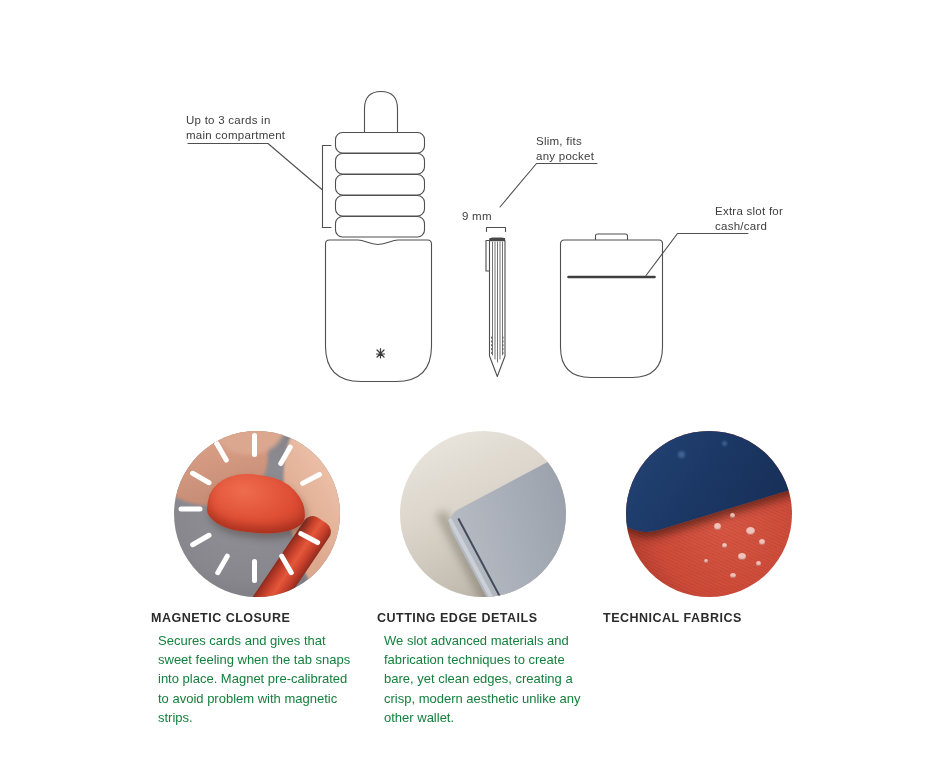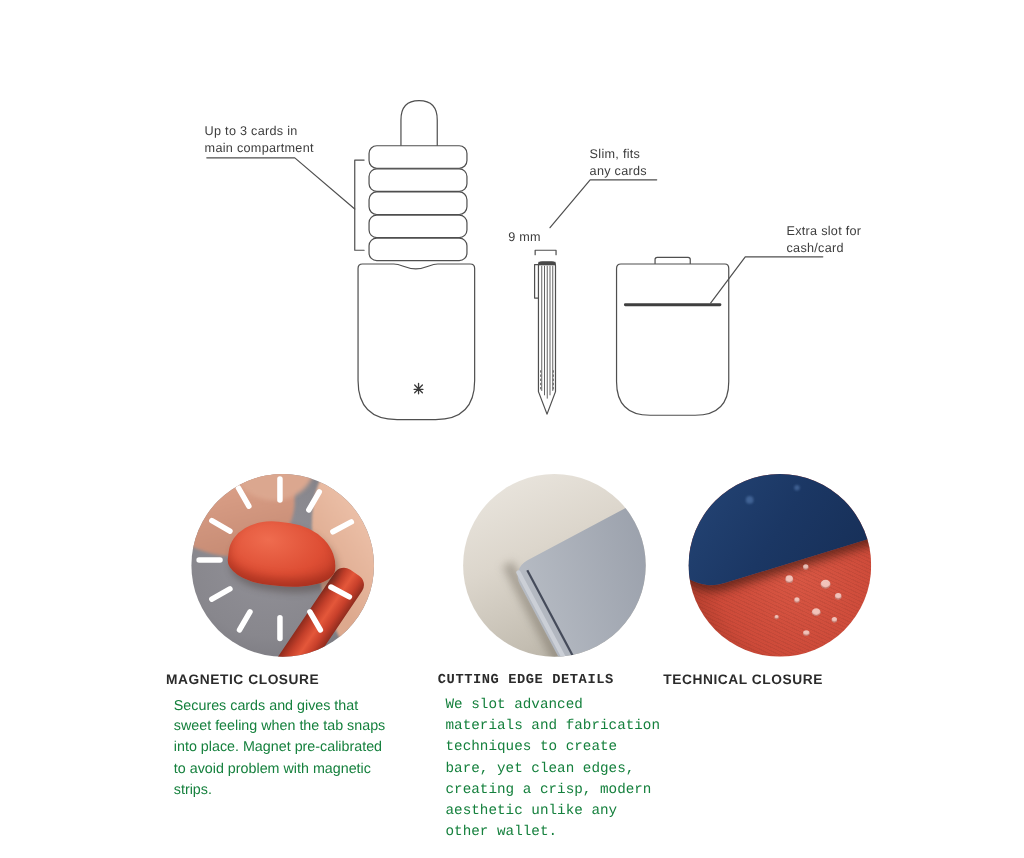--- a/index.html
+++ b/index.html
@@ -7,21 +7,21 @@
           font-family:"Liberation Sans","DejaVu Sans",sans-serif;color:#3e3e3e;}
   svg.linework{position:absolute;left:0;top:0;}
   .draw-label{position:absolute;font-size:11.5px;line-height:1.32;letter-spacing:.25px;
               color:#3d3d3d;white-space:pre-line;}
   .lbl-cards{left:186px;top:113px;}
   .lbl-slim{left:536px;top:134px;}
   .lbl-mm{left:462px;top:209px;width:44px;text-align:left;}
   .lbl-slot{left:679px;top:204px;margin-left:36px;}
 
   .feature{position:absolute;top:431px;width:212px;text-align:left;}
-  .f1{left:151px;} .f2{left:398px;font-family:Liberation Mono, monospace;} .f3{left:603px;}
+  .f1{left:151px;} .f2{left:377px;} .f3{left:603px;}
   .photo{position:relative;width:166px;height:166px;margin:0 auto;border-radius:50%;
          overflow:hidden;}
   .photo *{position:absolute;}
   .feature h3{margin:14px 0 0 0;font-size:12.5px;font-weight:bold;letter-spacing:.5px;
               color:#2b2b2b;}
   .feature p{margin:6px auto 0 auto;width:198px;font-size:13px;line-height:1.48;
              color:#15803d;}
 
   
   .circle1{background:radial-gradient(circle at 42% 45%,#929198 0%,#88878d 55%,#6e6d74 100%);}
@@ -109,21 +109,21 @@
         <path fill="#ffffff" d="M560.5,244 Q560.5,240 564.5,240 H659 Q662.5,240 662.5,244 V347 Q662.5,377.5 632,377.5 H591 Q560.5,377.5 560.5,347 Z"></path>
         <path d="M568.5,277 H654.5" stroke="#3f3f3f" stroke-width="2.6"></path>
         <path d="M748,233.5 H677.5 L646,275.5"></path>
       </g>
     </g>
   </svg>
 
   <div class="draw-label lbl-cards">Up to 3 cards in
 main compartment</div>
   <div class="draw-label lbl-slim">Slim, fits
-any cards</div>
+any pocket</div>
   <div class="draw-label lbl-mm">9 mm</div>
   <div class="draw-label lbl-slot">Extra slot for
 cash/card</div>
 
   <div class="feature f1">
     <div class="photo circle1">
       <div class="c1-finger-tl"></div>
       <div class="c1-finger-tc"></div>
       <div class="c1-finger-r"></div>
       <div class="c1-straps"></div>
@@ -167,16 +167,16 @@
       <span class="dropw" style="left:88px;top:92px;width:7px;height:7px"></span>
       <span class="dropw" style="left:104px;top:82px;width:5px;height:5px"></span>
       <span class="dropw" style="left:120px;top:96px;width:9px;height:8px"></span>
       <span class="dropw" style="left:133px;top:108px;width:6px;height:6px"></span>
       <span class="dropw" style="left:96px;top:112px;width:5px;height:5px"></span>
       <span class="dropw" style="left:112px;top:122px;width:8px;height:7px"></span>
       <span class="dropw" style="left:78px;top:128px;width:4px;height:4px"></span>
       <span class="dropw" style="left:130px;top:130px;width:5px;height:5px"></span>
       <span class="dropw" style="left:104px;top:142px;width:6px;height:5px"></span>
     </div>
-    <h3>TECHNICAL CLOSURE</h3>
+    <h3>TECHNICAL FABRICS</h3>
   </div>
 
 </div>
 
 </body></html>

